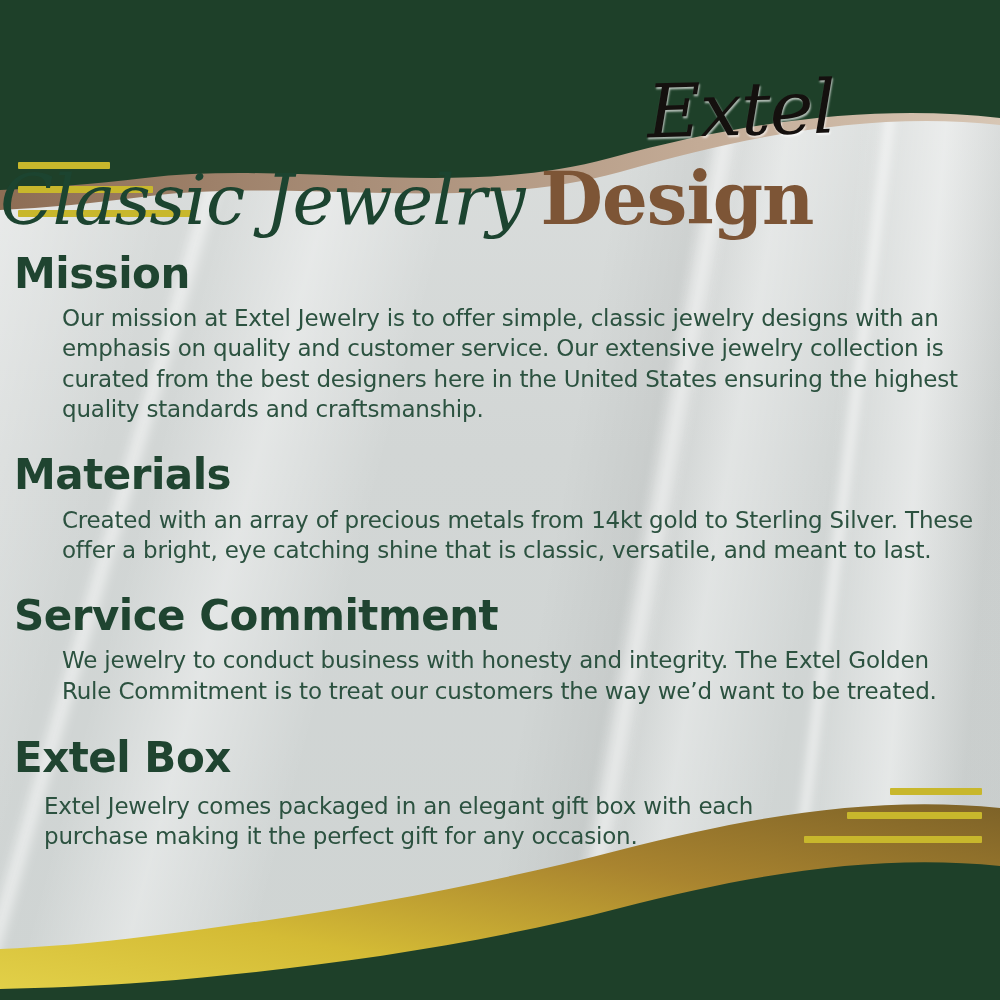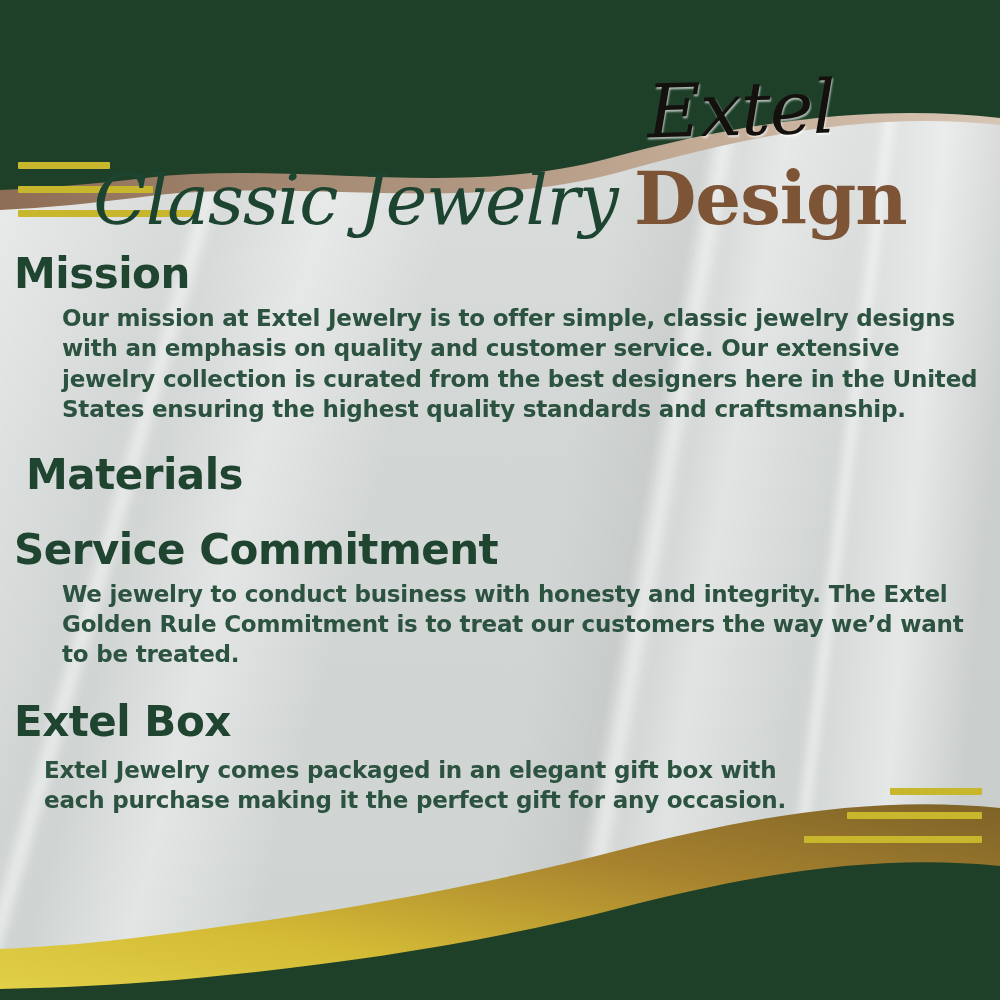--- a/index.html
+++ b/index.html
@@ -48,21 +48,21 @@
     color: #14100e;
     letter-spacing: -1px;
     text-shadow: 1px 2px 2px rgba(255,255,255,0.65);
     transform: rotate(-1.5deg);
   }
 
   
   .title-row {
     position: absolute;
     left: 0; right: 0; top: 156px;
-    text-align: center;
+    text-align: left;
     white-space: nowrap;
   }
   .title-main {
     font-family: "DejaVu Serif", serif;
     font-style: italic;
     font-size: 70px;
     color: #1c4430;
     letter-spacing: -1px;
   }
   .title-accent {
@@ -102,30 +102,30 @@
   .sec-heading {
     font-family: "DejaVu Sans", sans-serif;
     font-weight: bold;
     font-size: 42px;
     line-height: 1.12;
     color: #1f4430;
     letter-spacing: -0.5px;
   }
   .sec-body {
     font-family: "DejaVu Sans", sans-serif;
-    font-weight: bold;
+    font-weight: normal;
     font-size: 23px;
     line-height: 1.32;
     color: #2c5240;
     margin-left: 48px;
     margin-top: 6px;
     letter-spacing: -0.2px;
   }
   #sec-0 { margin-bottom: 27px; }
-  #sec-1 { margin-bottom: 27px; margin-left: 12px; }
+  #sec-1 { margin-bottom: 27px; }
   #sec-2 { margin-bottom: 28px; }
   #sec-3 .sec-body { margin-top: 10px; margin-left: 30px; }
 </style>
 </head>
 <body>
 
 <div id="poster">
 
   <div class="paper-sheen"></div>
   <div class="crease" style="left:100px; top:-120px; width:26px; height:1300px; transform:rotate(16deg);"></div>
@@ -178,20 +178,21 @@
 
   <div id="content">
 
     <div class="section" id="sec-0">
       <div class="sec-heading">Mission</div>
       <div class="sec-body">Our mission at Extel Jewelry is to offer simple, classic jewelry designs with an emphasis on quality and customer service. Our extensive jewelry collection is curated from the best designers here in the United States ensuring the highest quality standards and craftsmanship.</div>
     </div>
 
     <div class="section" id="sec-1">
       <div class="sec-heading">Materials</div>
+      <div class="sec-body">Created with an array of precious metals from 14kt gold to Sterling Silver. These offer a bright, eye catching shine that is classic, versatile, and meant to last.</div>
     </div>
 
     <div class="section" id="sec-2">
       <div class="sec-heading">Service Commitment</div>
       <div class="sec-body">We jewelry to conduct business with honesty and integrity. The Extel Golden Rule Commitment is to treat our customers the way we’d want to be treated.</div>
     </div>
 
     <div class="section" id="sec-3">
       <div class="sec-heading">Extel Box</div>
       <div class="sec-body" style="max-width:760px;">Extel Jewelry comes packaged in an elegant gift box with each purchase making it the perfect gift for any occasion.</div>

